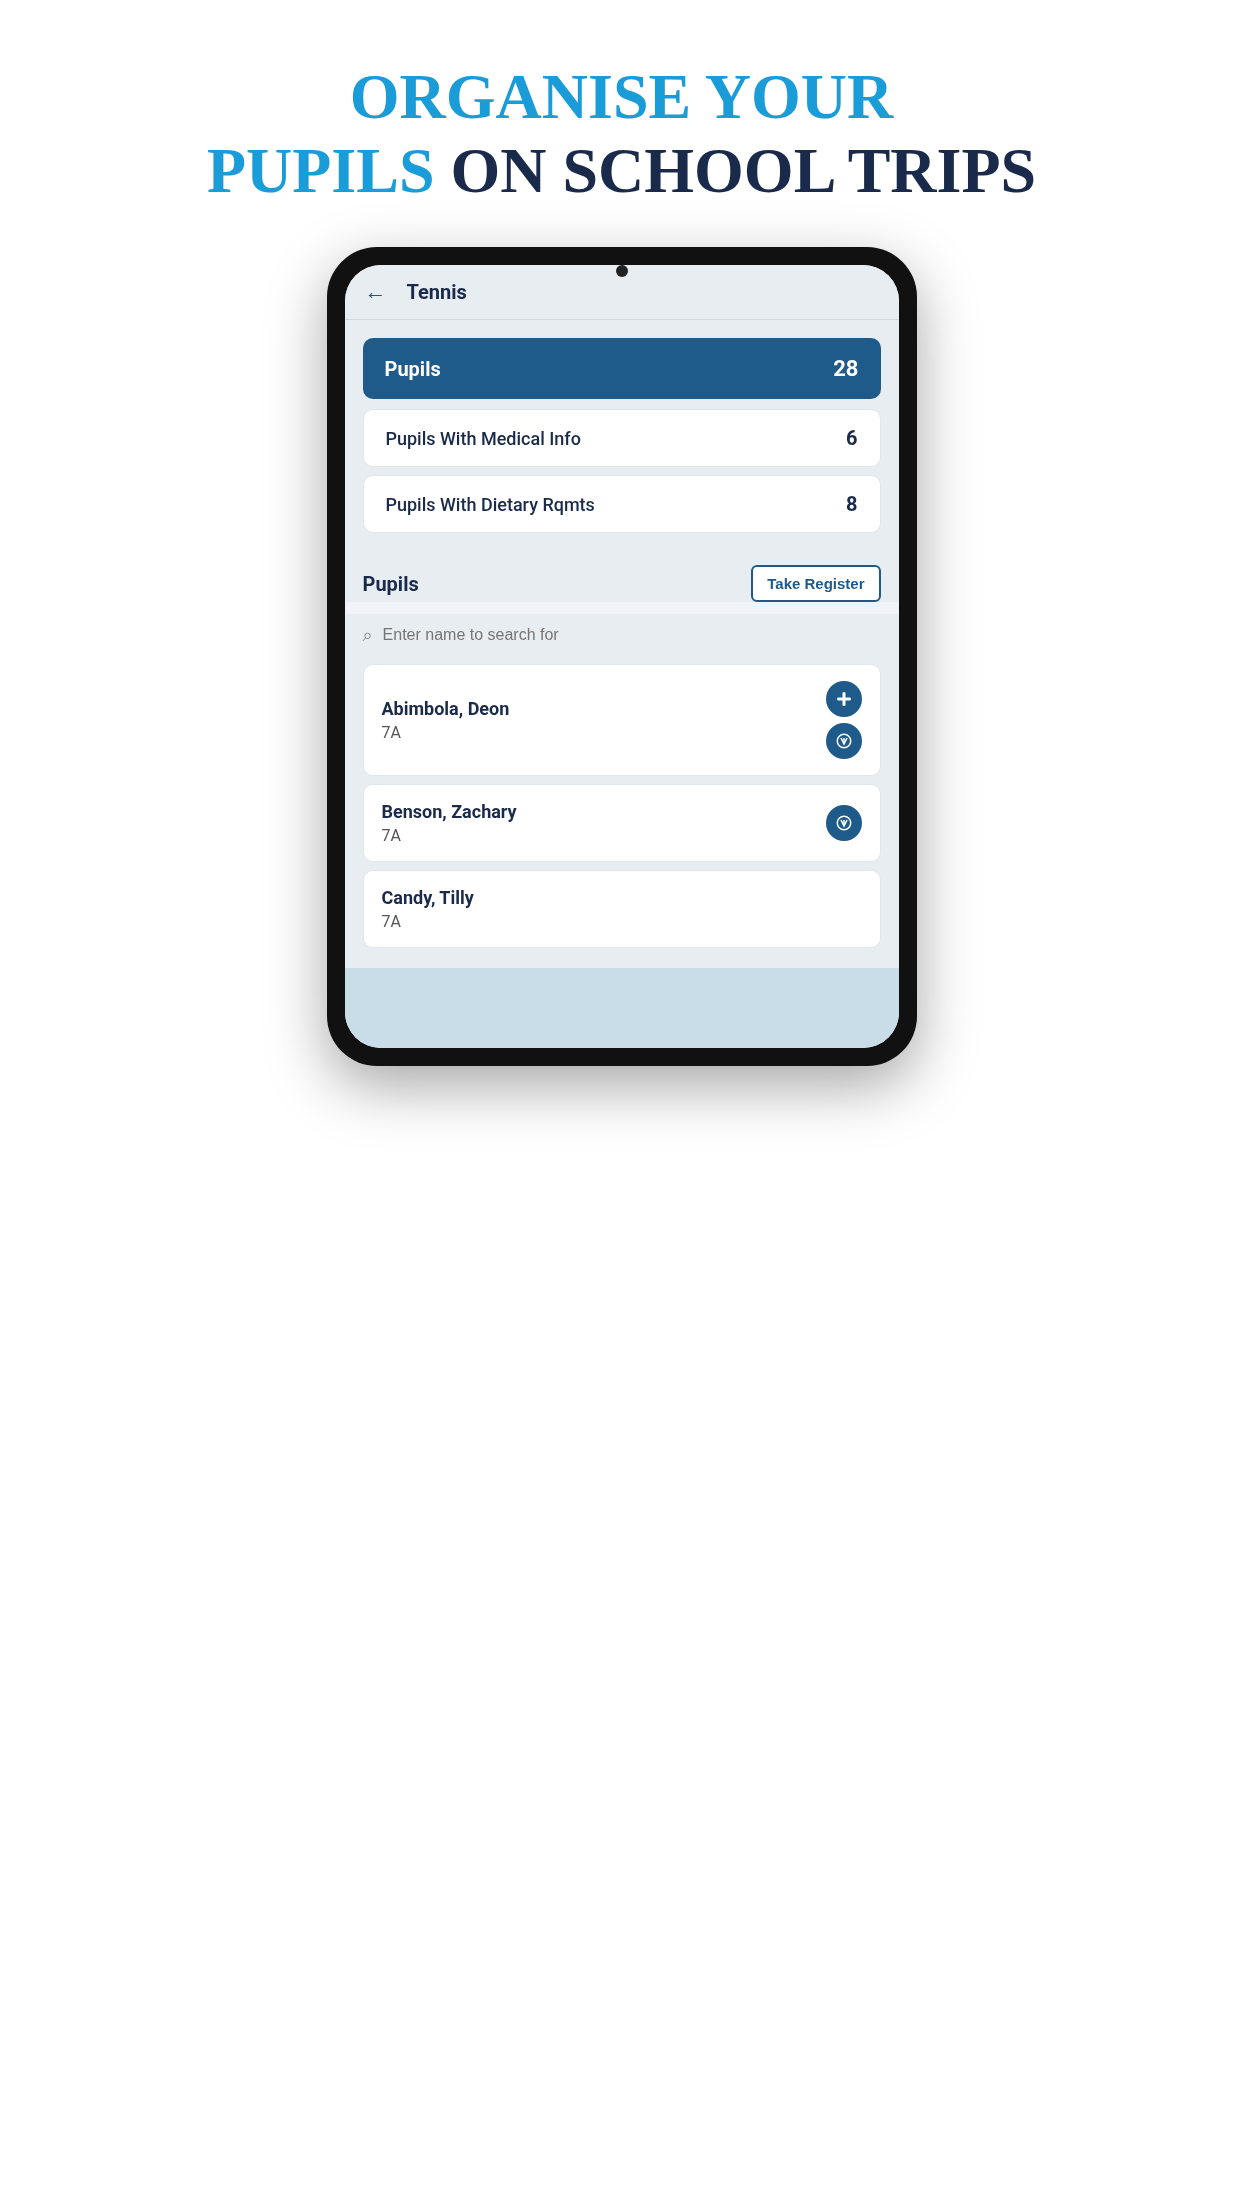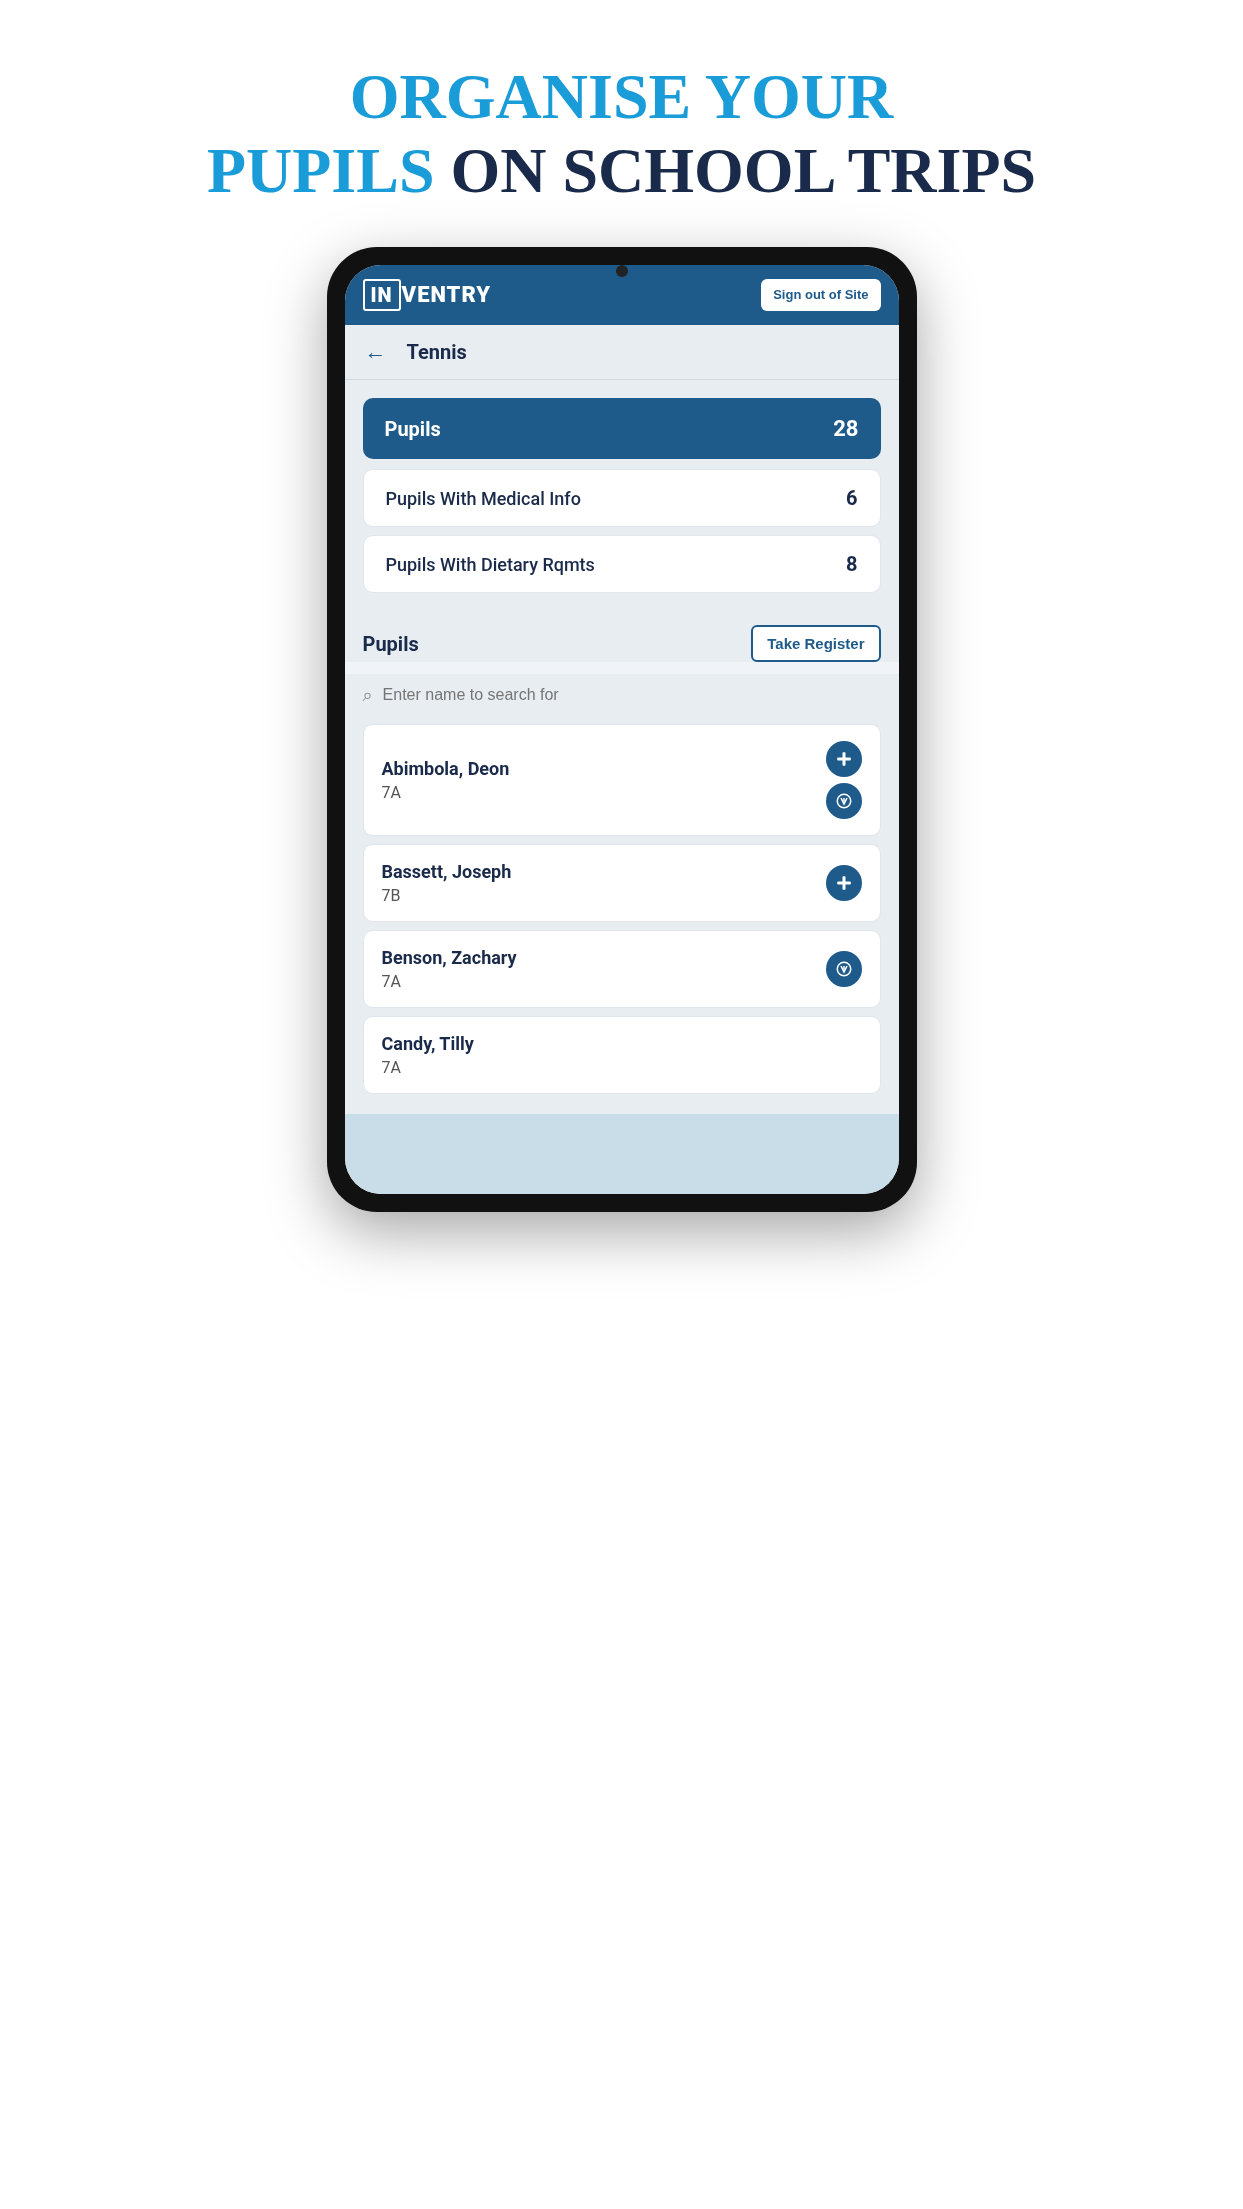--- a/index.html
+++ b/index.html
@@ -363,27 +363,20 @@
     <span class="organise">ORGANISE YOUR</span><br>
     <span class="pupils">PUPILS </span><span class="on">ON SCHOOL TRIPS</span>
   </h1>
 </div>
 
 <div class="phone-wrapper">
   <div class="camera-notch"></div>
   <div class="phone-screen">
 
 
-    <div class="app-header">
-      <div class="app-logo">
-        <span class="logo-box">IN</span><span>VENTRY</span>
-      </div>
-      <button class="sign-out-btn">Sign out
-of Site</button>
-    </div>
 
     <div class="nav-bar">
       <span class="back-arrow">←</span>
       <span class="nav-title">Tennis</span>
     </div>
 
     <div class="stats-section">
       <div class="stat-card-primary">
         <span class="stat-label">Pupils</span>
         <span class="stat-count">28</span>
@@ -429,34 +422,20 @@
           <div class="pupil-icon-badge">
             <svg width="18" height="18" viewBox="0 0 24 24" fill="white">
               <circle cx="12" cy="12" r="9" stroke="white" stroke-width="2" fill="none"></circle>
               <path d="M8 8 L12 16 L16 8" stroke="white" stroke-width="2" fill="none"></path>
               <line x1="12" y1="8" x2="12" y2="16" stroke="white" stroke-width="2"></line>
             </svg>
           </div>
         </div>
       </div>
 
-      <div class="pupil-card">
-        <div class="pupil-info">
-          <div class="pupil-name">Bassett, Joseph</div>
-          <div class="pupil-class">7B</div>
-        </div>
-        <div class="pupil-icons">
-          <div class="pupil-icon-badge">
-            <svg width="18" height="18" viewBox="0 0 24 24" fill="white">
-              <rect x="10" y="3" width="4" height="18" rx="1"></rect>
-              <rect x="3" y="10" width="18" height="4" rx="1"></rect>
-            </svg>
-          </div>
-        </div>
-      </div>
 
       <div class="pupil-card">
         <div class="pupil-info">
           <div class="pupil-name">Benson, Zachary</div>
           <div class="pupil-class">7A</div>
         </div>
         <div class="pupil-icons">
           <div class="pupil-icon-badge">
             <svg width="18" height="18" viewBox="0 0 24 24" fill="white">
               <circle cx="12" cy="12" r="9" stroke="white" stroke-width="2" fill="none"></circle>

